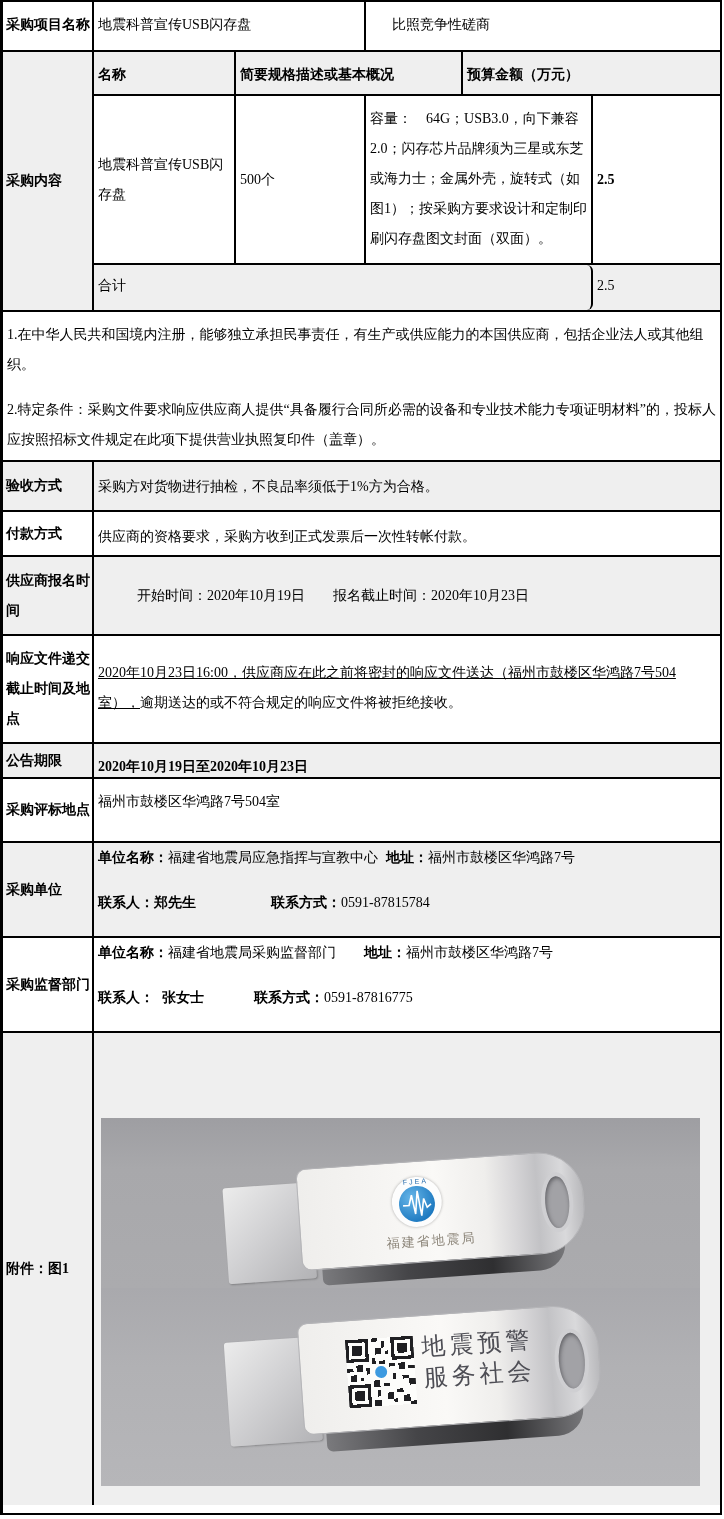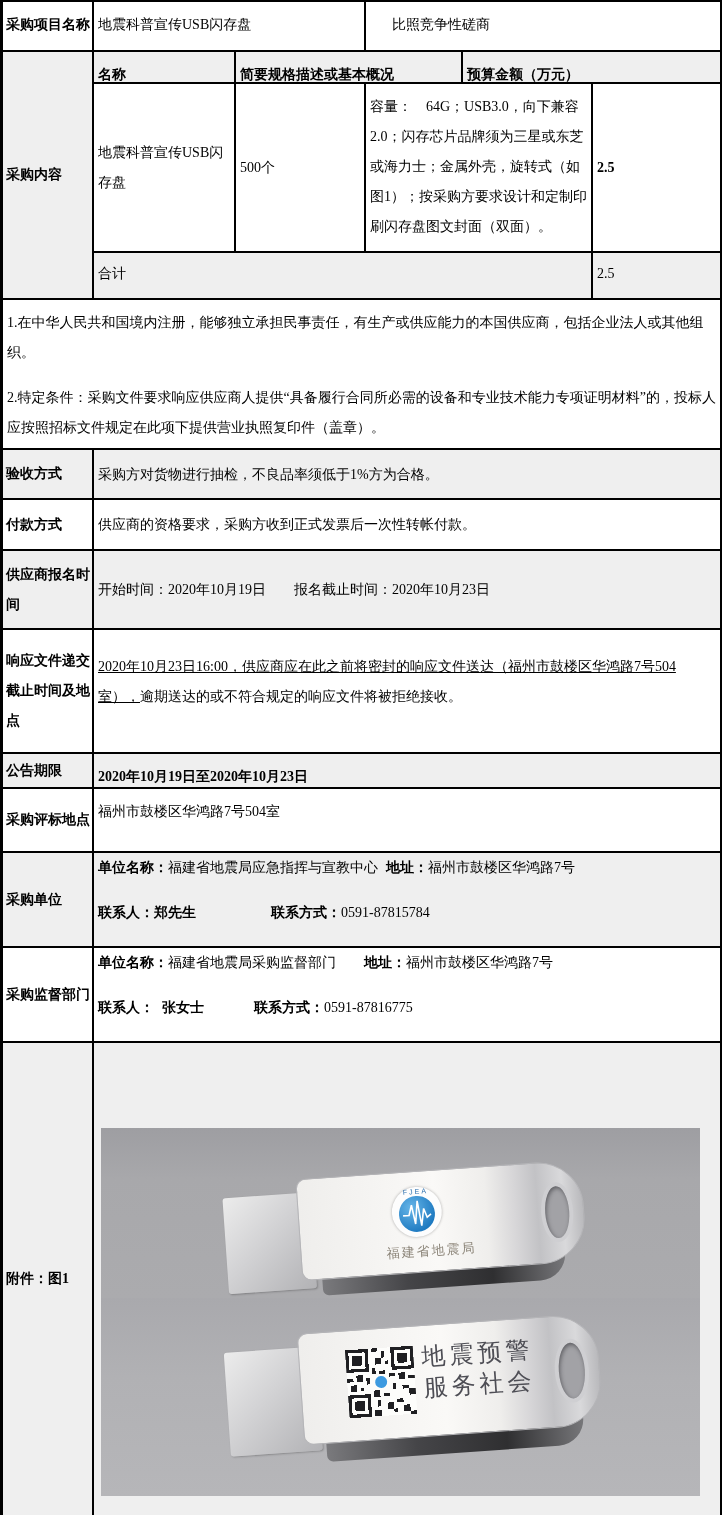--- a/index.html
+++ b/index.html
@@ -12,48 +12,48 @@
   .td { border-right: 2px solid #000; overflow: hidden; }
   .td:last-child { border-right: none; }
   .gray { background: #efefef; }
 
   .lbl { flex: 0 0 91px; width: 91px; font-weight: bold; padding: 0 2px 0 3px; display: flex; align-items: center; }
   .val { flex: 1 1 auto; padding-left: 4px; padding-right: 4px; }
   .bold { font-weight: bold; }
 
   
   .r1 { height: 50px; }
-  .rsubh { height: 32px; }
+  .rsubh { height: 44px; }
   .rsubi { height: 169px; }
   .rsubt { height: 45px; }
   .r3 { height: 150px; }
   .r4 { height: 50px; }
-  .r5 { height: 51px; }
-  .r6 { height: 79px; }
-  .r7 { height: 124px; }
+  .r5 { height: 45px; }
+  .r6 { height: 79px; gap: 39px; }
+  .r7 { height: 108px; }
   .r8 { height: 35px; }
   .r9 { height: 64px; }
   .r10 { height: 95px; }
   .r11 { height: 95px; }
   .r12 { height: 472px; }
 
   
   .c-proj { flex: 0 0 272px; width: 272px; padding: 8px 4px 0 4px; }
   .c-meth-l { flex: 0 0 156px; width: 156px; font-weight: bold; padding: 8px 4px 0 4px; }
   .c-meth-v { flex: 1; padding: 8px 4px 0 26px; }
   .lbl-top { align-items: flex-start; padding-top: 8px; }
 
   
   .group-right { flex: 1; display: flex; flex-direction: column; }
   .group-right .tr:last-child { border-bottom: none; }
   .sc-name  { flex: 0 0 142px; width: 142px; }
   .sc-qty   { flex: 0 0 130px; width: 130px; }
   .sc-spec  { flex: 0 0 227px; width: 227px; }
   .sc-bud   { flex: 1; }
-  .sc-total { flex: 0 0 499px; width: 499px; }
+  .sc-total { flex: 0 0 499px; width: 499px; border-radius: 6px; }
   .pt8  { padding-top: 8px; }
   .pt6  { padding-top: 6px; }
   .pt10 { padding-top: 10px; }
   .pt12 { }
   .pt22 { padding-top: 22px; }
   .pt24 { padding-top: 24px; }
   .pt54 { padding-top: 54px; }
   .pt69 { padding-top: 69px; }
 
   .para2 { margin-top: 15px; }

